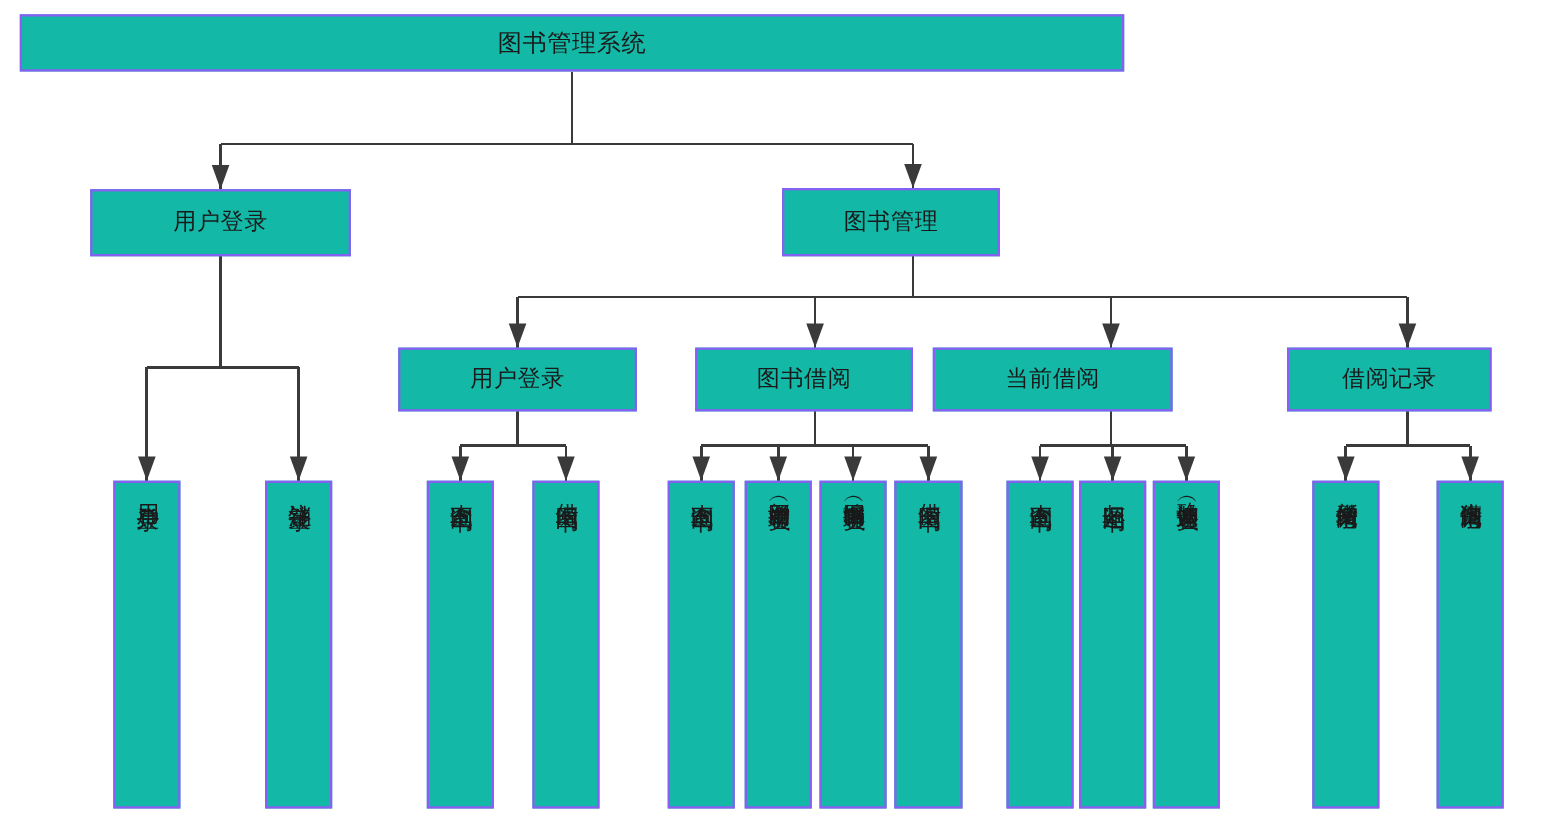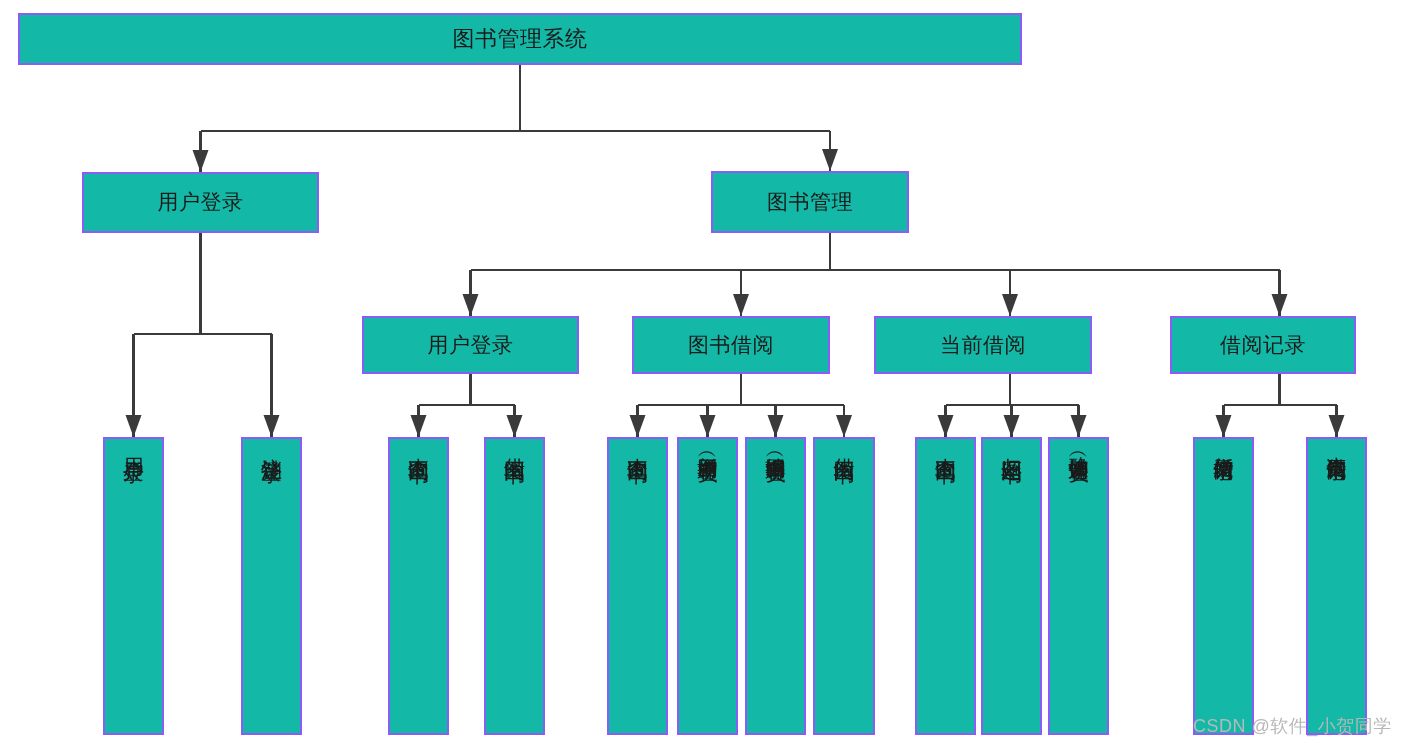--- a/index.html
+++ b/index.html
@@ -145,21 +145,21 @@
       </div>
       <div class="node horiz" style="left: 711px; top: 171px; width: 198px; height: 62px;">
         <span class="label">图书管理</span>
       </div>
       <div class="node horiz" style="left: 362px; top: 316px; width: 217px; height: 58px;">
         <span class="label">用户登录</span>
       </div>
       <div class="node horiz" style="left: 632px; top: 316px; width: 198px; height: 58px;">
         <span class="label">图书借阅</span>
       </div>
-      <div class="node horiz" style="left: 874px; top: 316px; width: 218px; height: 58px;">
+      <div class="node horiz" style="left: 848px; top: 316px; width: 218px; height: 58px;">
         <span class="label">当前借阅</span>
       </div>
       <div class="node horiz" style="left: 1170px; top: 316px; width: 186px; height: 58px;">
         <span class="label">借阅记录</span>
       </div>
       <div class="node vert" style="left: 103px; top: 437px; width: 61px; height: 298px;">
         <span class="label">用户登录</span>
       </div>
       <div class="node vert" style="left: 241px; top: 437px; width: 61px; height: 298px;">
         <span class="label">注销登录</span>
@@ -191,14 +191,13 @@
       <div class="node vert tall" style="left: 1048px; top: 437px; width: 61px; height: 298px;">
         <span class="label">确认归还（管理员）</span>
       </div>
       <div class="node vert tall" style="left: 1193px; top: 437px; width: 61px; height: 298px;">
         <span class="label">新增借阅记录</span>
       </div>
       <div class="node vert tall" style="left: 1306px; top: 437px; width: 61px; height: 298px;">
         <span class="label">查询借阅记录</span>
       </div>
     </div>
-  <div class="watermark" style="left: 1193px; top: 714px;">CSDN @软件_小贺同学</div>
 </div>
 
 </body></html>

